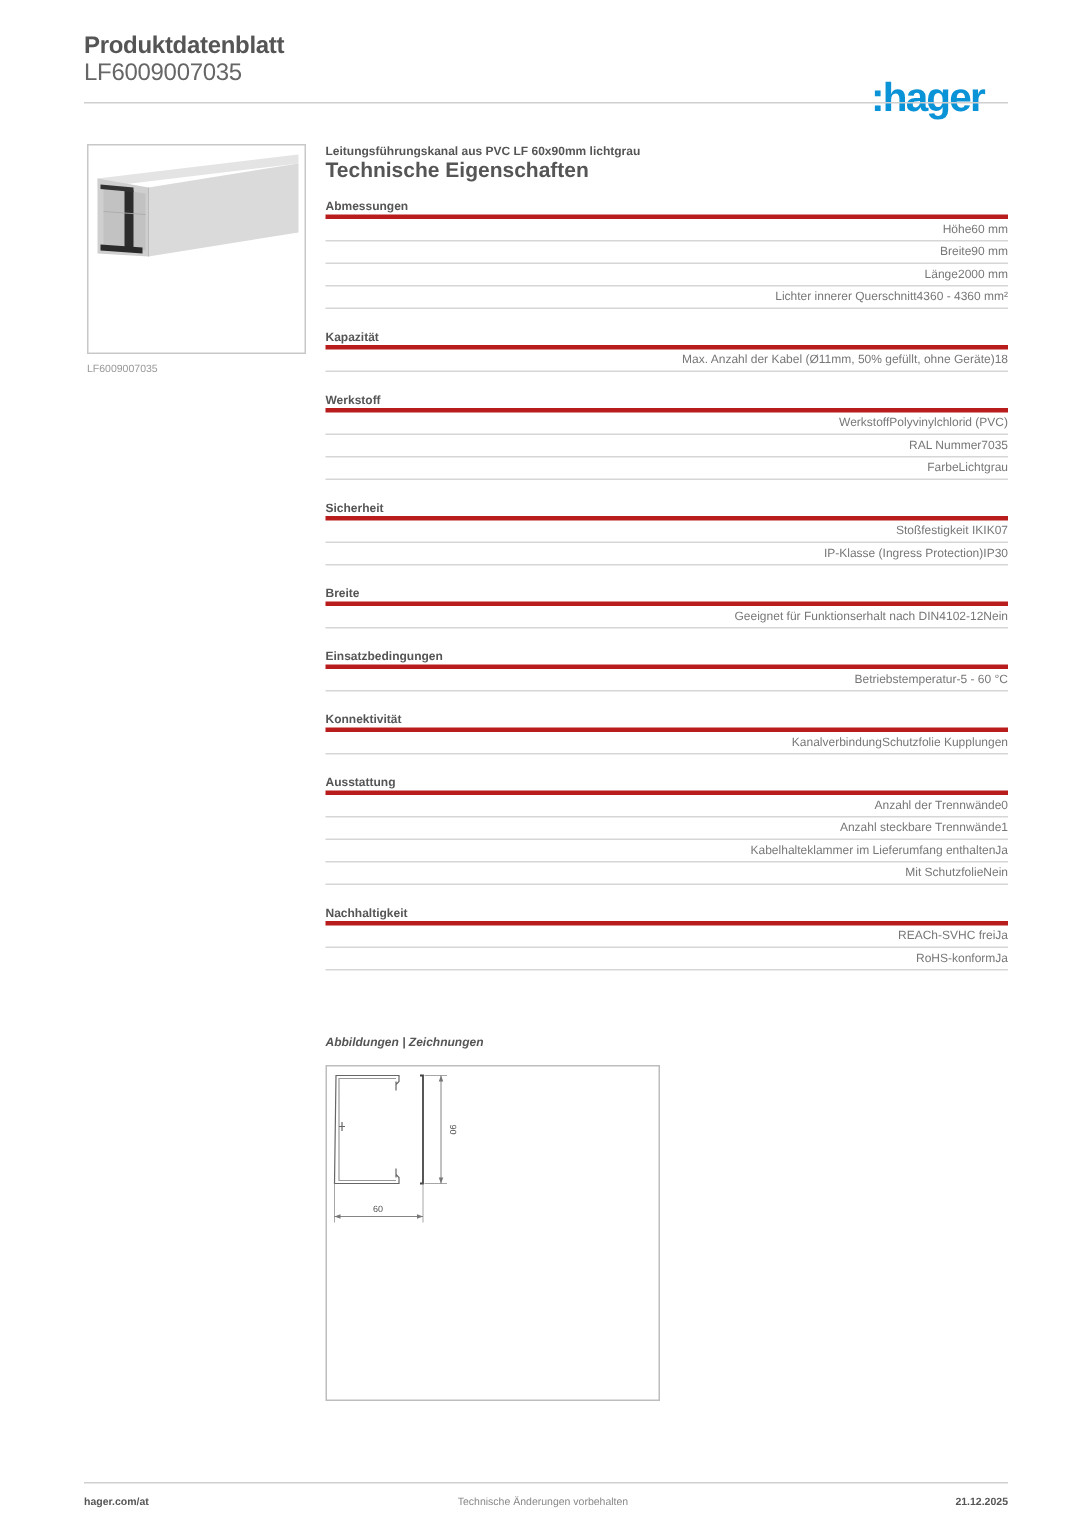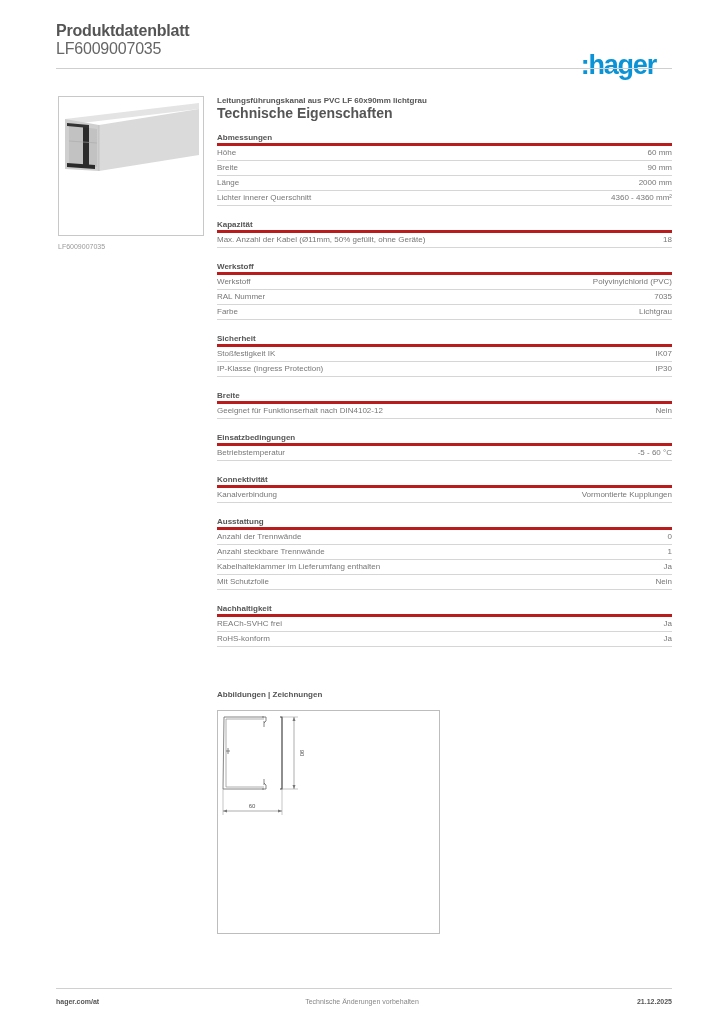--- a/index.html
+++ b/index.html
@@ -12,24 +12,24 @@
   .header-rule { position: absolute; left: 56px; top: 68px; width: 616px; height: 1px; background: #cfcfcf; }
 
   .product-image { position: absolute; left: 58px; top: 96px; width: 144px; height: 138px; border: 1px solid #c8c8c8; background: #fff; }
   .image-caption { position: absolute; left: 58px; top: 243px; font-size: 7px; color: #999; }
 
   .main { position: absolute; left: 217px; top: 95px; width: 455px; }
   .product-desc { font-size: 8px; font-weight: bold; color: #555; height: 12px; line-height: 12px; }
   .section-head { font-size: 14px; font-weight: bold; color: #555; height: 12px; line-height: 12px; }
   .group { margin-top: 13px; }
   .group-title { font-size: 8px; font-weight: bold; color: #555; height: 11px; line-height: 11px; border-bottom: 3px solid #b91c1c; }
-  .row { display: flex; justify-content: space-between; font-size: 8px; color: #777; height: 14px; line-height: 14px; border-bottom: 1px solid #d6d6d6; }
+  .row { display: flex; justify-content: flex-end; font-size: 8px; color: #777; height: 14px; line-height: 14px; border-bottom: 1px solid #d6d6d6; }
   .row .val { text-align: right; }
 
-  .drawings-title { position: absolute; left: 217px; top: 690px; font-size: 8px; font-weight: bold; color: #555; }
+  .drawings-title { position: absolute; left: 217px; top: 690px; font-size: 8px; font-weight: bold; color: #555; font-style: italic; }
   .drawing-box { position: absolute; left: 217px; top: 710px; width: 221px; height: 222px; border: 1px solid #bdbdbd; background: #fff; }
 
   .footer-rule { position: absolute; left: 56px; top: 988px; width: 616px; height: 1px; background: #d0d0d0; }
   .footer-left { position: absolute; left: 56px; top: 998px; font-size: 7px; font-weight: bold; color: #555; }
   .footer-center { position: absolute; left: 0; width: 724px; top: 998px; text-align: center; font-size: 7px; color: #888; }
   .footer-right { position: absolute; right: 52px; top: 998px; font-size: 7px; font-weight: bold; color: #555; }
 </style>
 </head>
 <body>
 
@@ -126,21 +126,21 @@
         <div class="group-title">Einsatzbedingungen</div>
         <div class="row">
           <span>Betriebstemperatur</span>
           <span class="val">-5 - 60 °C</span>
         </div>
       </div>
       <div class="group">
         <div class="group-title">Konnektivität</div>
         <div class="row">
           <span>Kanalverbindung</span>
-          <span class="val">Vormontierte Kupplungen</span>
+          <span class="val">Schutzfolie Kupplungen</span>
         </div>
       </div>
       <div class="group">
         <div class="group-title">Ausstattung</div>
         <div class="row">
           <span>Anzahl der Trennwände</span>
           <span class="val">0</span>
         </div>
         <div class="row">
           <span>Anzahl steckbare Trennwände</span>

